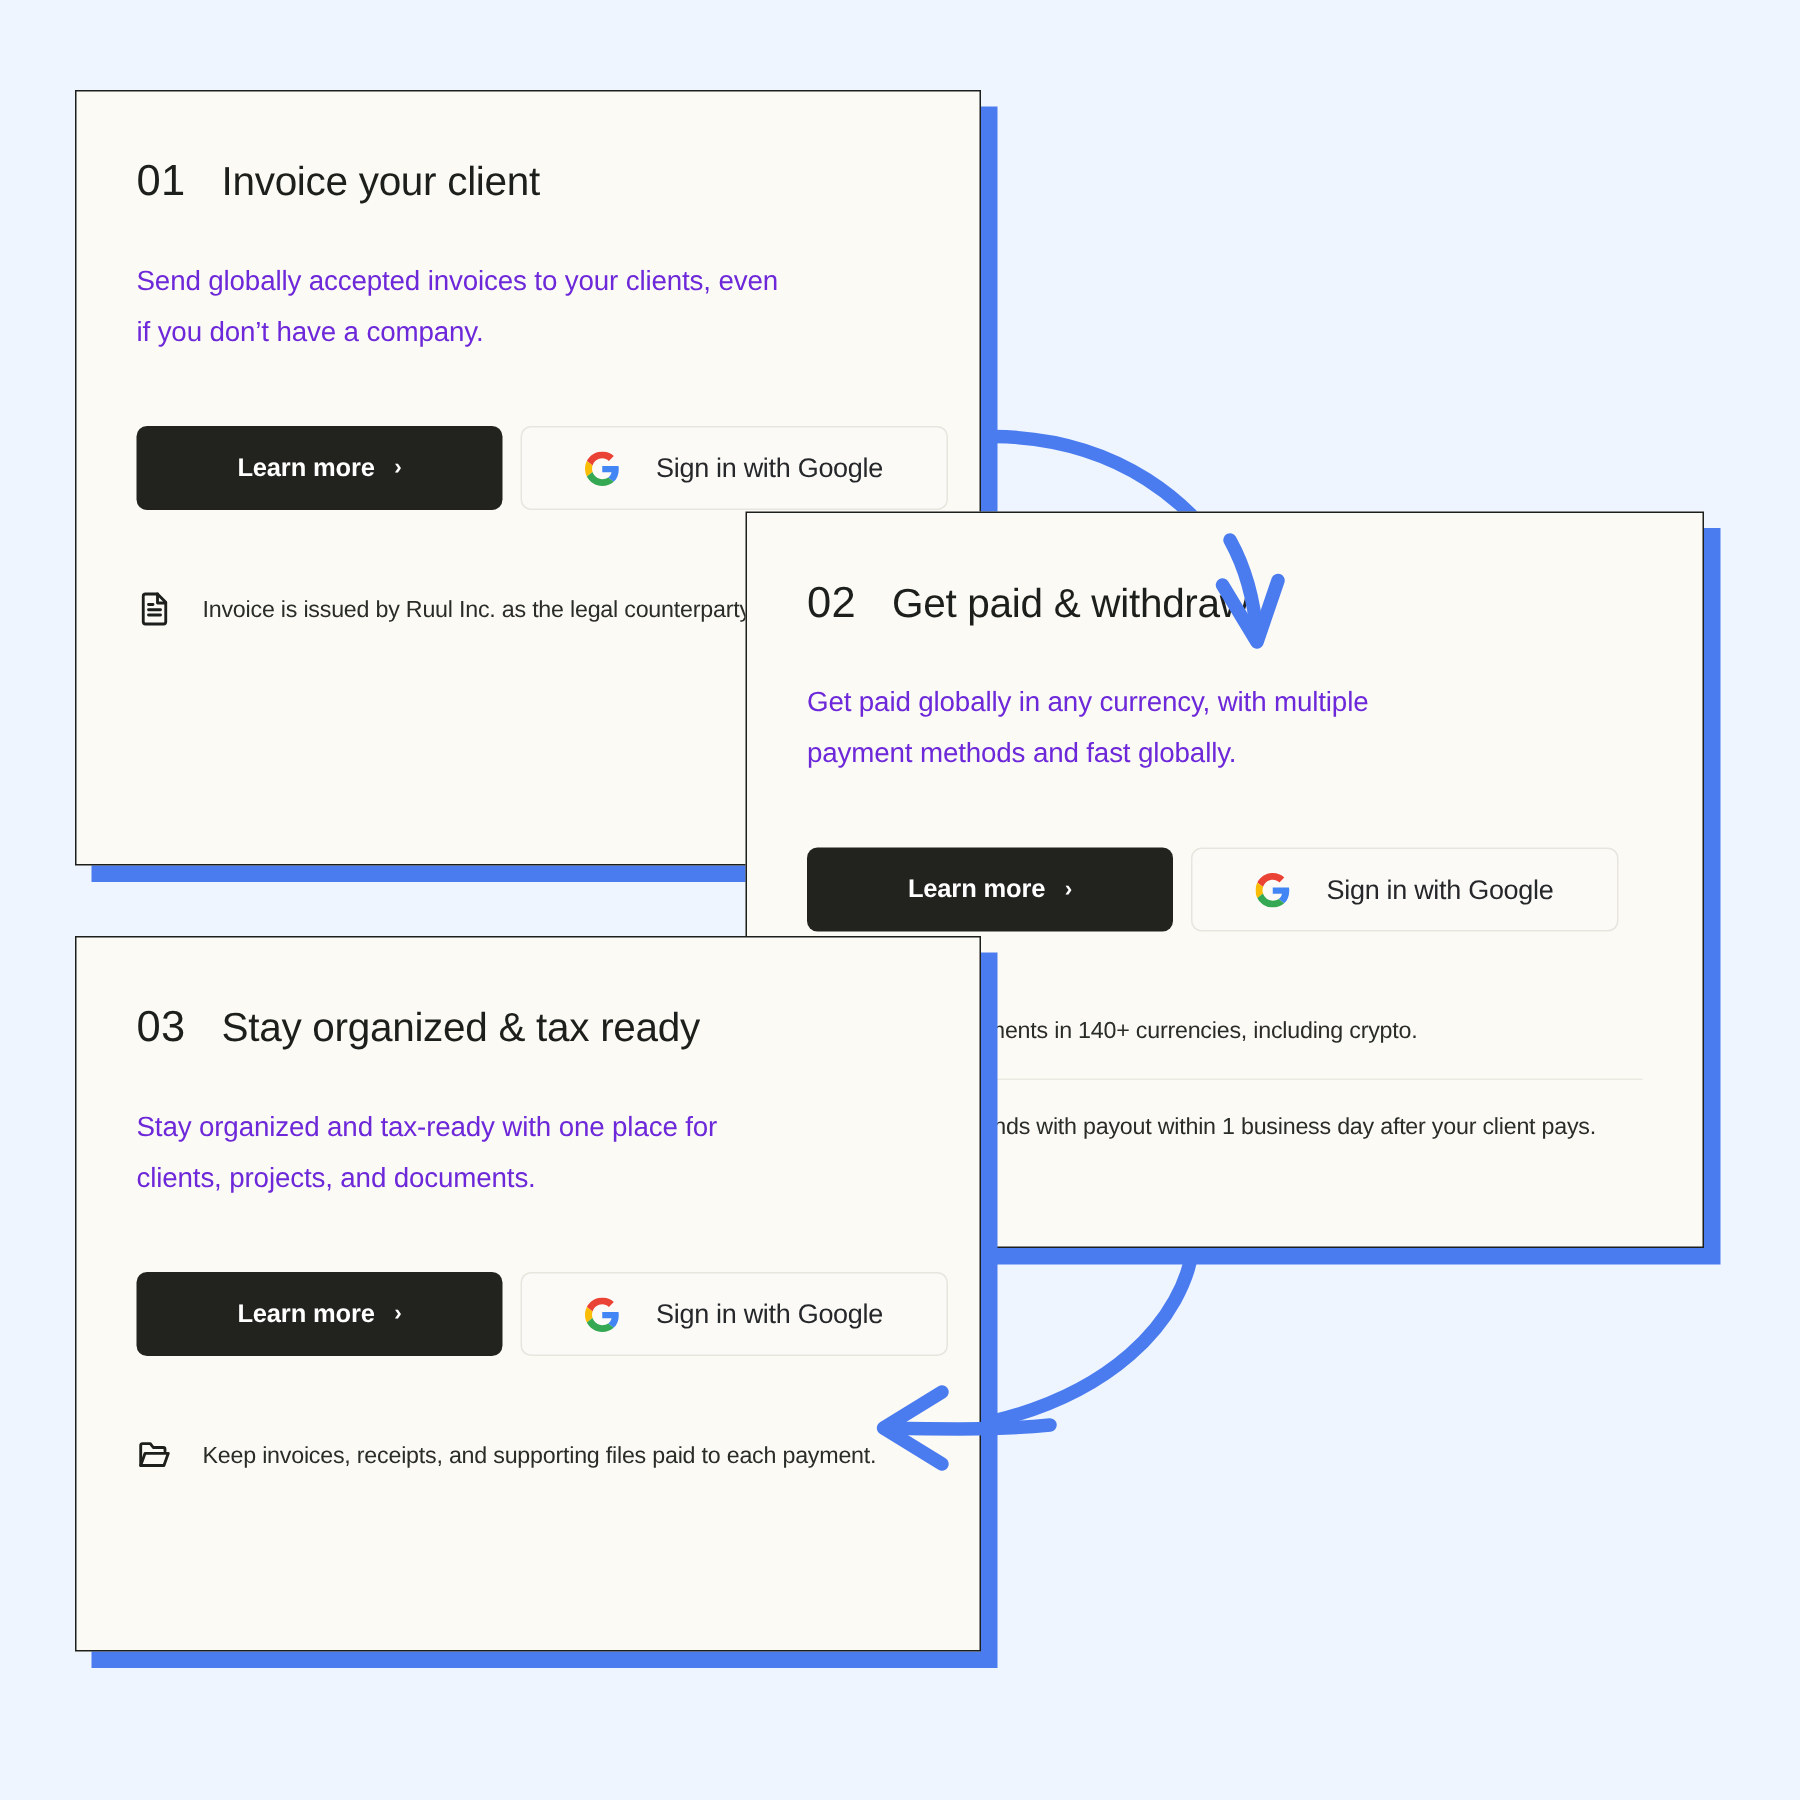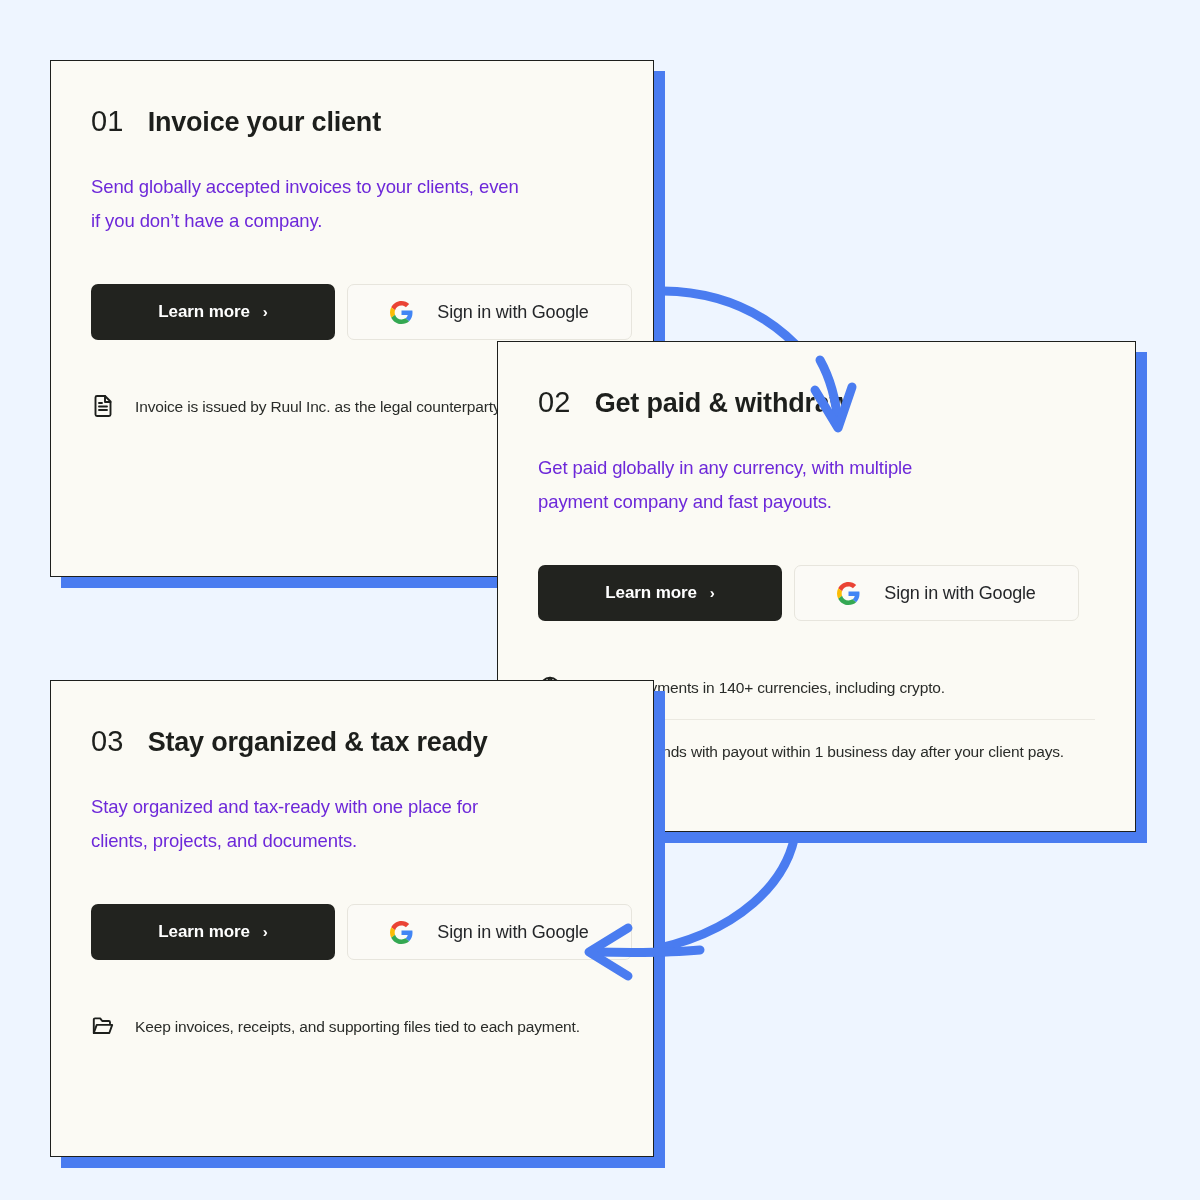--- a/index.html
+++ b/index.html
@@ -53,41 +53,41 @@
     height: 100%;
     background: #fbfaf4;
     border: 1.5px solid #1d1f1c;
     padding: 44px 40px 0 40px;
     overflow: hidden;
   }
 
   
   #card-1-wrap { left: 50px;  top: 60px;  width: 604px; height: 517px; z-index: 2; }
   #card-2-wrap { left: 497px; top: 341px; width: 639px; height: 491px; z-index: 4; }
-  #card-3-wrap { left: 50px;  top: 680px; width: 604px; height: 477px; z-index: 6; }
+  #card-3-wrap { left: 50px;  top: 624px; width: 604px; height: 477px; z-index: 6; }
 
   
   #arrows-top { z-index: 5; }
 
   
   .card-head {
     display: flex;
     align-items: baseline;
     gap: 24px;
     margin-bottom: 32px;
   }
   .card-num {
     font-size: 29px;
     font-weight: 400;
     color: #1d1f1c;
     letter-spacing: 0.2px;
   }
   .card-title {
     font-size: 27px;
-    font-weight: 700;
+    font-weight: 400;
     color: #1d1f1c;
     letter-spacing: -0.2px;
     white-space: nowrap;
   }
 
   .card-desc {
     font-size: 18.5px;
     line-height: 1.85;
     color: #6d28d9;
     font-weight: 400;
@@ -230,21 +230,21 @@
 
   <div class="card-wrap" id="card-2-wrap">
     <div class="card-shadow"></div>
     <div class="card">
 
       <div class="card-head">
         <span class="card-num">02</span>
         <span class="card-title">Get paid &amp; withdraw</span>
       </div>
 
-      <p class="card-desc">Get paid globally in any currency, with multiple payment company and fast payouts.</p>
+      <p class="card-desc">Get paid globally in any currency, with multiple payment methods and fast globally.</p>
 
       <div class="btn-row">
         <button class="btn-learn">
           <span>Learn more</span>
           <span class="chev">›</span>
         </button>
         <button class="btn-google">
           <svg class="g-logo" width="23" height="23" viewBox="0 0 48 48">
             <path fill="#EA4335" d="M24 9.5c3.54 0 6.71 1.22 9.21 3.6l6.85-6.85C35.9 2.38 30.47 0 24 0 14.62 0 6.51 5.38 2.56 13.22l7.98 6.19C12.43 13.72 17.74 9.5 24 9.5z"></path>
             <path fill="#4285F4" d="M46.98 24.55c0-1.57-.15-3.09-.38-4.55H24v9.02h12.94c-.58 2.96-2.26 5.48-4.78 7.18l7.73 6c4.51-4.18 7.09-10.36 7.09-17.65z"></path>
@@ -308,21 +308,21 @@
           <span>Sign in with Google</span>
         </button>
       </div>
 
       <div class="features">
         <div class="feature">
           <svg class="feat-icon" viewBox="0 0 24 24" fill="none" stroke="currentColor" stroke-width="1.9" stroke-linecap="round" stroke-linejoin="round">
             <path d="M2.8 19V5.6A1.2 1.2 0 0 1 4 4.4h5.2l2 2.6h6.6A1.2 1.2 0 0 1 19 8.2v1.3"></path>
             <path d="M2.8 19l2.9-8.1h15.5L18.3 19H2.8z"></path>
           </svg>
-          <span class="feat-text nowrap">Keep invoices, receipts, and supporting files tied to each payment.</span>
+          <span class="feat-text nowrap">Keep invoices, receipts, and supporting files paid to each payment.</span>
         </div>
       </div>
 
     </div>
   </div>
 
   <svg style="position:absolute;left:0;top:0;width:1200px;height:1200px;pointer-events:none;z-index:7;" viewBox="0 0 1200 1200">
     <path d="M 700 950 C 670 953, 640 953, 592 952" fill="none" stroke="#4a7cf0" stroke-width="9" stroke-linecap="round"></path>
     <path d="M 628 928 L 589 952 L 628 976" fill="none" stroke="#4a7cf0" stroke-width="9" stroke-linecap="round" stroke-linejoin="round"></path>
   </svg>

